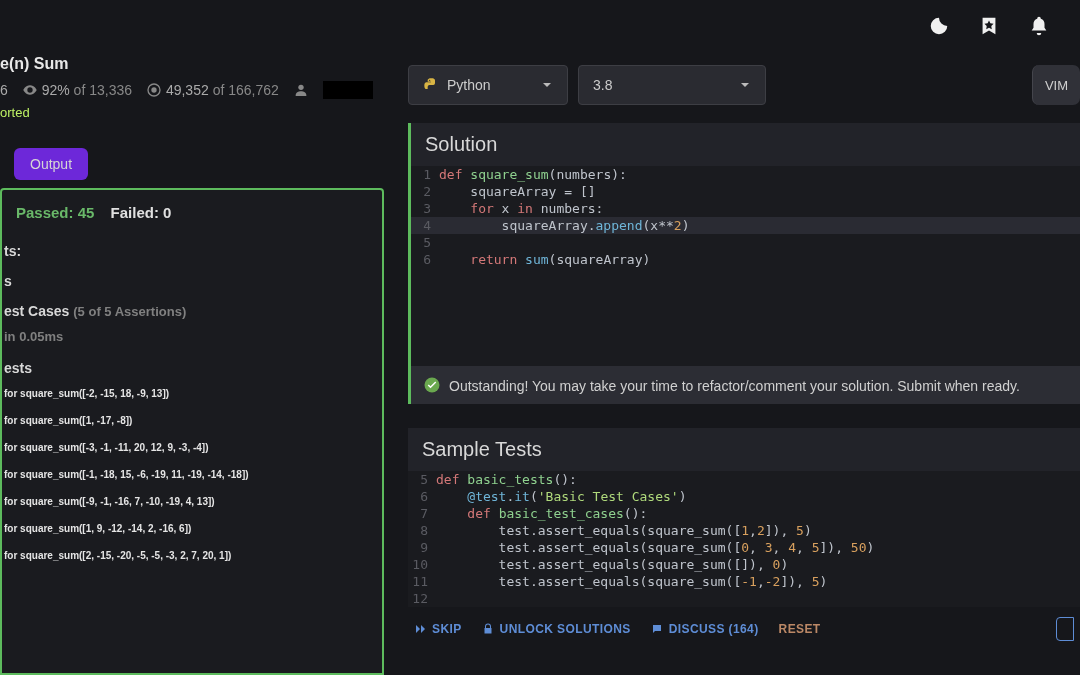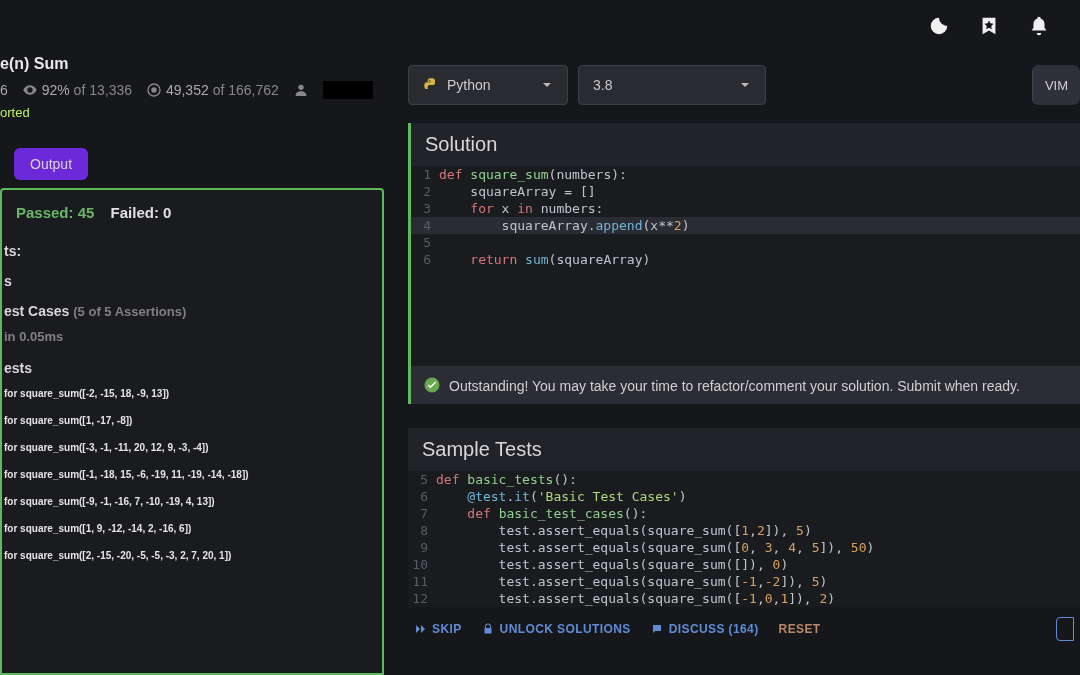--- a/index.html
+++ b/index.html
@@ -306,21 +306,20 @@
       <div class="code-line">
           <span class="gutter">10</span>
           <span class="code">        test.assert_equals(square_sum([]), <span class="num">0</span>)</span>
         </div>
       <div class="code-line">
           <span class="gutter">11</span>
           <span class="code">        test.assert_equals(square_sum([<span class="num">-1</span>,<span class="num">-2</span>]), <span class="num">5</span>)</span>
         </div>
       <div class="code-line">
           <span class="gutter">12</span>
-          <span class="code">        test.assert_equals(square_sum([<span class="num">-1</span>,<span class="num">0</span>,<span class="num">1</span>]), <span class="num">2</span>)</span>
         </div>
     </div>
 
     <div class="bottom-actions">
       <div class="action">
         <svg viewBox="0 0 24 24">
             <path d="M4 4l8 8-8 8zM14 4l8 8-8 8z"></path>
           </svg>
         <span>SKIP</span>
       </div>

